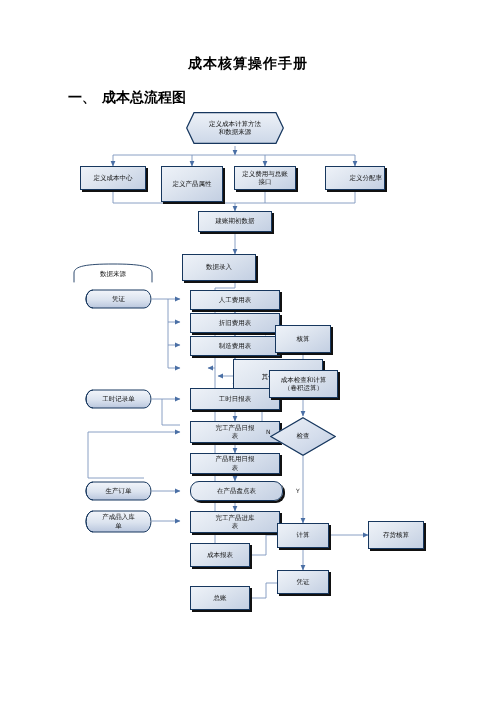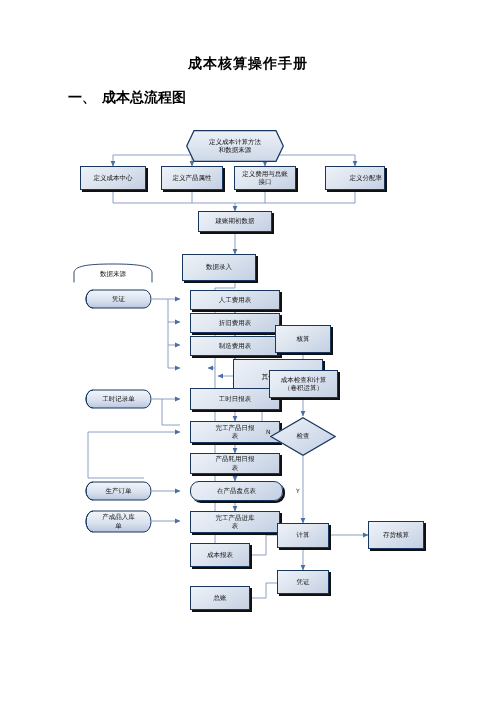--- a/index.html
+++ b/index.html
@@ -200,32 +200,32 @@
         <path d="M266,555 L240,555" marker-end="url(#ah)"></path>
 
         <path d="M277,583 L266,583"></path>
         <path d="M266,583 L266,598"></path>
         <path d="M266,598 L240,598" marker-end="url(#ah)"></path>
 
         <path d="M215,530 L215,555"></path>
       </g>
     </svg>
 
-    <div class="hex-wrap" style="left:186px;top:130px;width:98px;height:32px;">
+    <div class="hex-wrap" style="left:186px;top:112px;width:98px;height:32px;">
       <div class="hexshape"></div>
       <svg class="hexline" viewBox="0 0 98 32" preserveAspectRatio="none">
         <polygon points="8,0.7 90,0.7 97.3,16 90,31.3 8,31.3 0.7,16" fill="none" stroke="#17375e" stroke-width="1.2"></polygon>
       </svg>
       <div class="hexlabel">定义成本计算方法<br>和数据来源</div>
     </div>
 
     <div class="node box" style="left:80px;top:166px;width:66px;height:24px;">
       <span>定义成本中心</span>
     </div>
-    <div class="node box" style="left:161px;top:166px;width:62px;height:24px;">
+    <div class="node box" style="left:161px;top:166px;width:62px;height:36px;">
       <span>定义产品属性</span>
     </div>
     <div class="node box" style="left:234px;top:166px;width:62px;height:24px;">
       <span>定义费用与总账<br>接口</span>
     </div>
     <div class="node box" style="left:325px;top:166px;width:60px;height:24px;justify-content:flex-end;">
       <span>定义分配率</span>
     </div>
 
     <div class="node box" style="left:198px;top:211px;width:74px;height:21px;">

